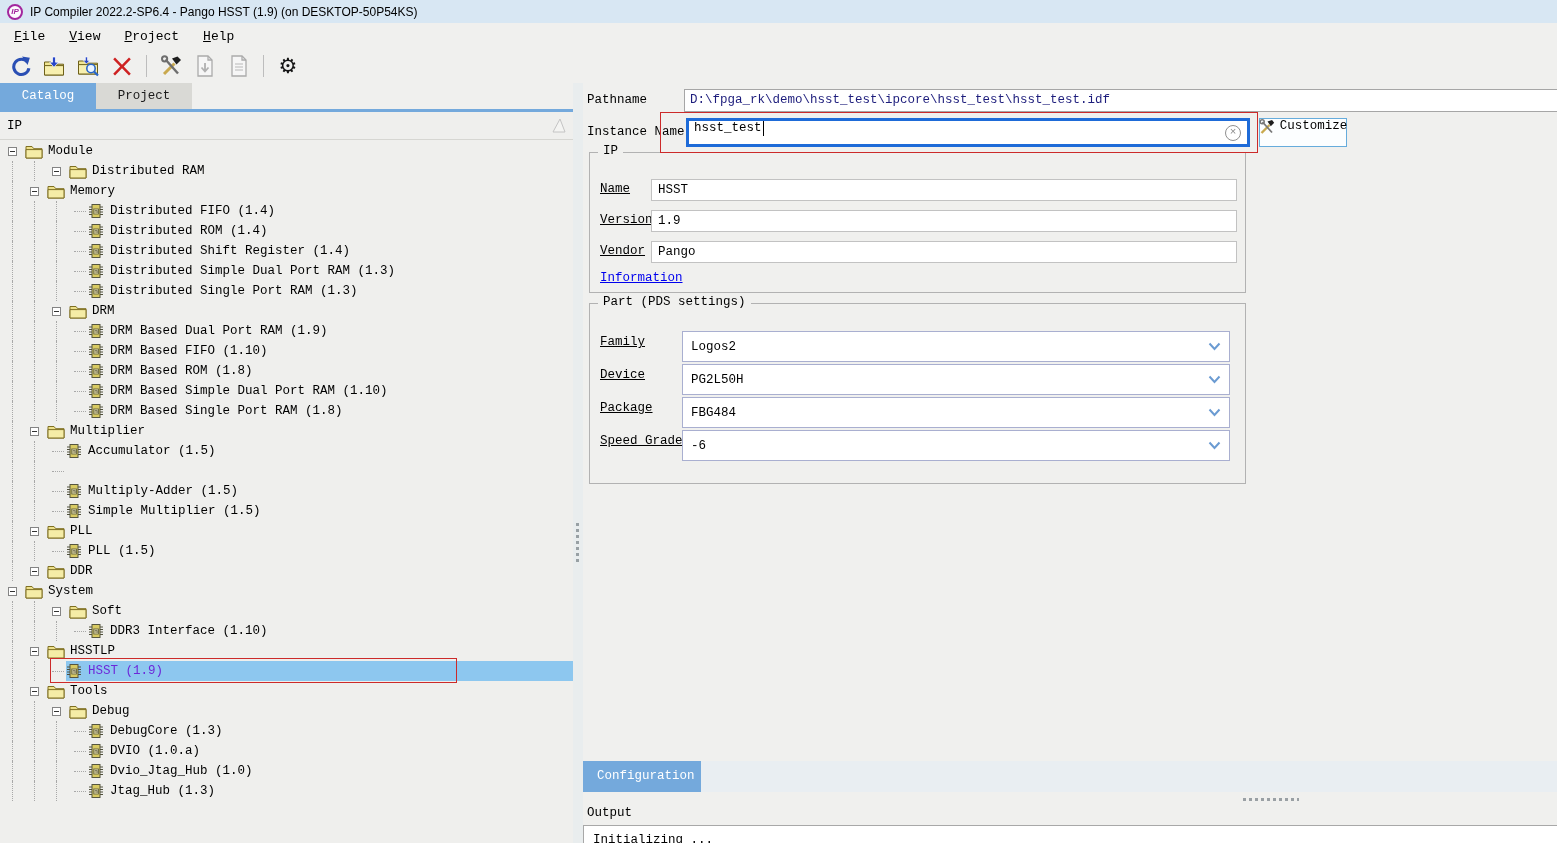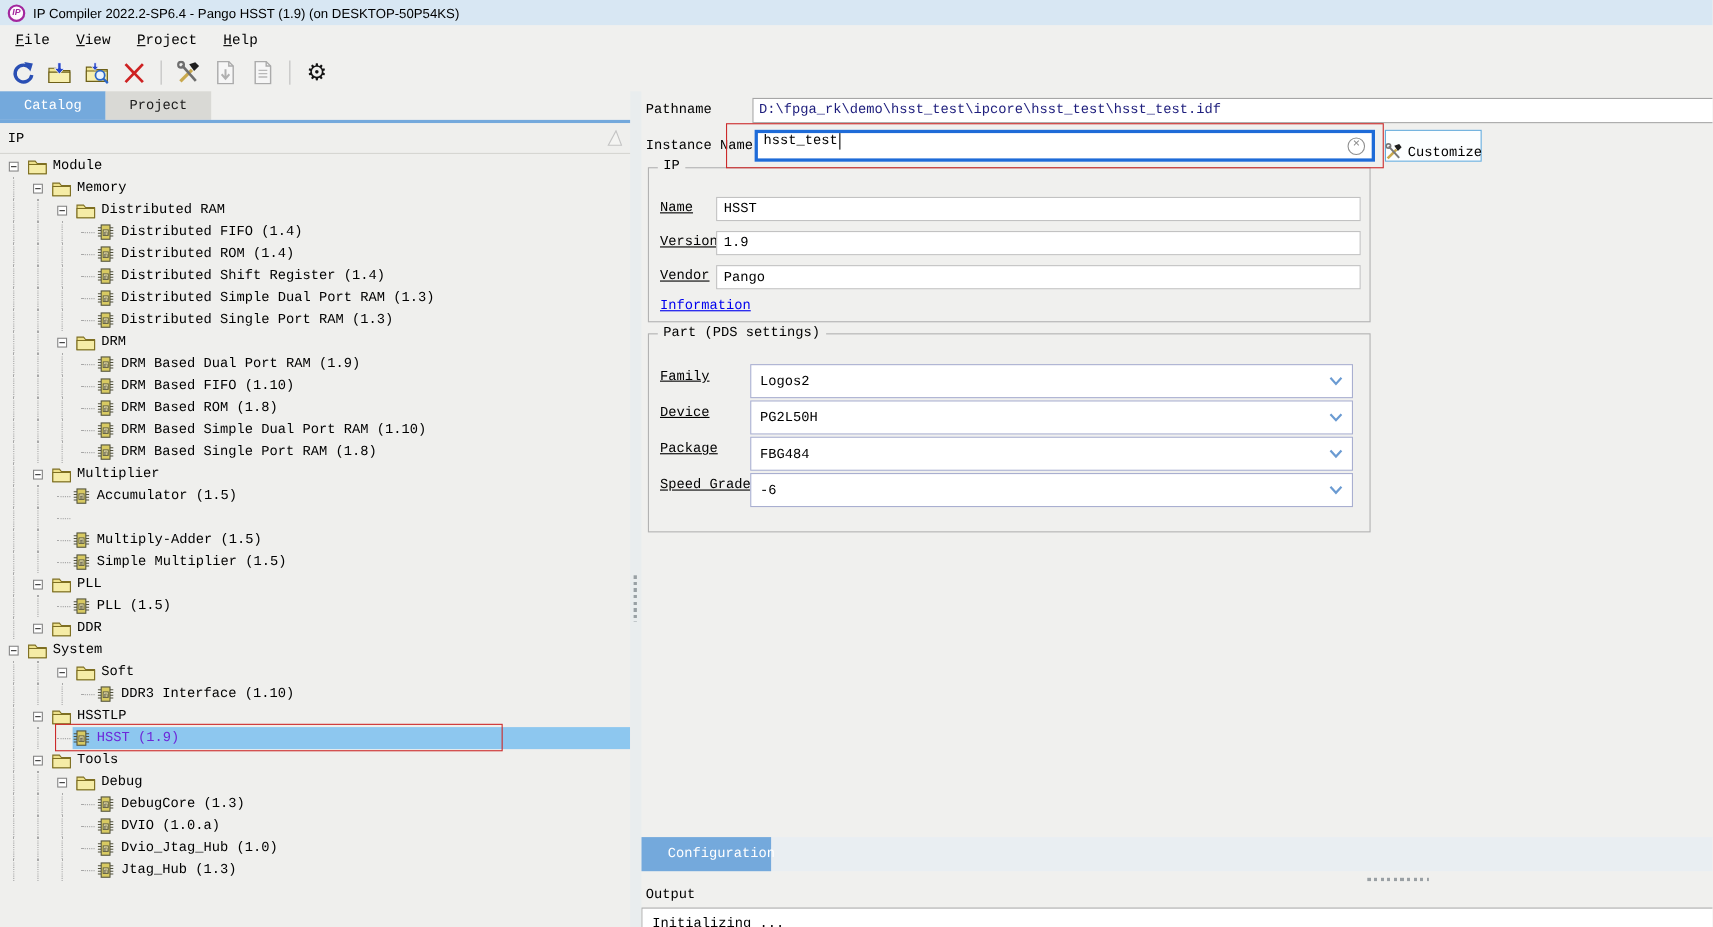--- a/index.html
+++ b/index.html
@@ -88,21 +88,21 @@
   .clear-btn {
     position:absolute; right:6px; top:50%; transform:translateY(-50%);
     width:16px; height:16px; border:1.5px solid #909090; border-radius:50%;
     color:#8A8A8A; display:flex; align-items:center; justify-content:center;
     font-size:11px; line-height:1; background:#fff;
   }
   .instance-annotation { left:77px; top:29px; width:598px; height:41px; }
   .customize-btn {
     position:absolute; left:676px; top:35px; width:88px; height:29px;
     background:#FCFEFF; border:1px solid #66ACDC;
-    display:flex; align-items:flex-end; justify-content:center; gap:5px;
+    display:flex; align-items:flex-start; justify-content:center; gap:5px;
   }
   .groupbox { position:absolute; border:1px solid #B2B2B2; }
   .legend { position:absolute; top:-9px; left:8px; background:#F0F0EE; padding:0 5px; white-space:nowrap; }
   .gb-ip { left:6px; top:69px; width:657px; height:141px; }
   .gb-part { left:6px; top:220px; width:657px; height:181px; }
   .glabel { position:absolute; left:10px; white-space:nowrap;text-decoration:underline; }
   .gfield {
     position:absolute; left:61px; width:586px; height:22px;
     background:#FFFFFF; border:1px solid #C2C2C2; line-height:20px; padding:0 6px;
     white-space:nowrap; overflow:hidden;
@@ -111,21 +111,21 @@
   .combo {
     position:absolute; left:92px; width:548px; height:31px;
     background:#FFFFFF; border:1px solid #A9AFD0;
     display:flex; align-items:center; padding:0 8px;
   }
   .combo .chevron { margin-left:auto; display:flex; }
   
   .config-bar { position:absolute; left:0; right:0; top:678px; height:31px; background:#E9EEF2; }
   .config-tab {
     width:118px; height:31px; background:#74A9DC; color:#FFFFFF;
-    line-height:31px; padding-left:24px;
+    line-height:31px; padding-left:14px;
   }
   .hsplitter { position:absolute; left:0; right:0; top:709px; height:14px; }
   .hdots { position:absolute; left:660px; top:6px; width:56px; height:3px;
     background:repeating-linear-gradient(to right,#9AA0A4 0 3px,transparent 3px 6px); }
   .output-label { position:absolute; left:4px; top:723px; }
   .output-box {
     position:absolute; left:0; right:-8px; top:742px; height:80px;
     background:#FFFFFF; border:1px solid #A8A8A8; padding:7px 9px;
   }
 </style>
@@ -223,43 +223,43 @@
             <svg width="18" height="15" viewBox="0 0 18 15">
               <path d="M1 2.5 h6 l1.8 2.2 H17 V14 H1 z" fill="#EDE08A" stroke="#7E6F22"></path>
               <path d="M1 5.6 H17 V14 H1 z" fill="#F5ECA6" stroke="#7E6F22"></path>
             </svg>
           </span>
           <span class="tlabel">Module</span>
         </span>
       </div>
       <div class="trow">
         <span class="guide"></span>
+        <span class="guide"></span>
+        <span class="expander"></span>
+        <span class="row-content">
+          <span class="ficon">
+            <svg width="18" height="15" viewBox="0 0 18 15">
+              <path d="M1 2.5 h6 l1.8 2.2 H17 V14 H1 z" fill="#EDE08A" stroke="#7E6F22"></path>
+              <path d="M1 5.6 H17 V14 H1 z" fill="#F5ECA6" stroke="#7E6F22"></path>
+            </svg>
+          </span>
+          <span class="tlabel">Distributed RAM</span>
+        </span>
+      </div>
+      <div class="trow">
+        <span class="guide"></span>
         <span class="expander"></span>
         <span class="row-content">
           <span class="ficon">
             <svg width="18" height="15" viewBox="0 0 18 15">
               <path d="M1 2.5 h6 l1.8 2.2 H17 V14 H1 z" fill="#EDE08A" stroke="#7E6F22"></path>
               <path d="M1 5.6 H17 V14 H1 z" fill="#F5ECA6" stroke="#7E6F22"></path>
             </svg>
           </span>
           <span class="tlabel">Memory</span>
-        </span>
-      </div>
-      <div class="trow">
-        <span class="guide"></span>
-        <span class="guide"></span>
-        <span class="expander"></span>
-        <span class="row-content">
-          <span class="ficon">
-            <svg width="18" height="15" viewBox="0 0 18 15">
-              <path d="M1 2.5 h6 l1.8 2.2 H17 V14 H1 z" fill="#EDE08A" stroke="#7E6F22"></path>
-              <path d="M1 5.6 H17 V14 H1 z" fill="#F5ECA6" stroke="#7E6F22"></path>
-            </svg>
-          </span>
-          <span class="tlabel">Distributed RAM</span>
         </span>
       </div>
       <div class="trow">
         <span class="guide"></span>
         <span class="guide"></span>
         <span class="guide"></span>
         <span class="stub"></span>
         <span class="row-content">
           <span class="chip">
             <svg width="16" height="16" viewBox="0 0 16 16">

